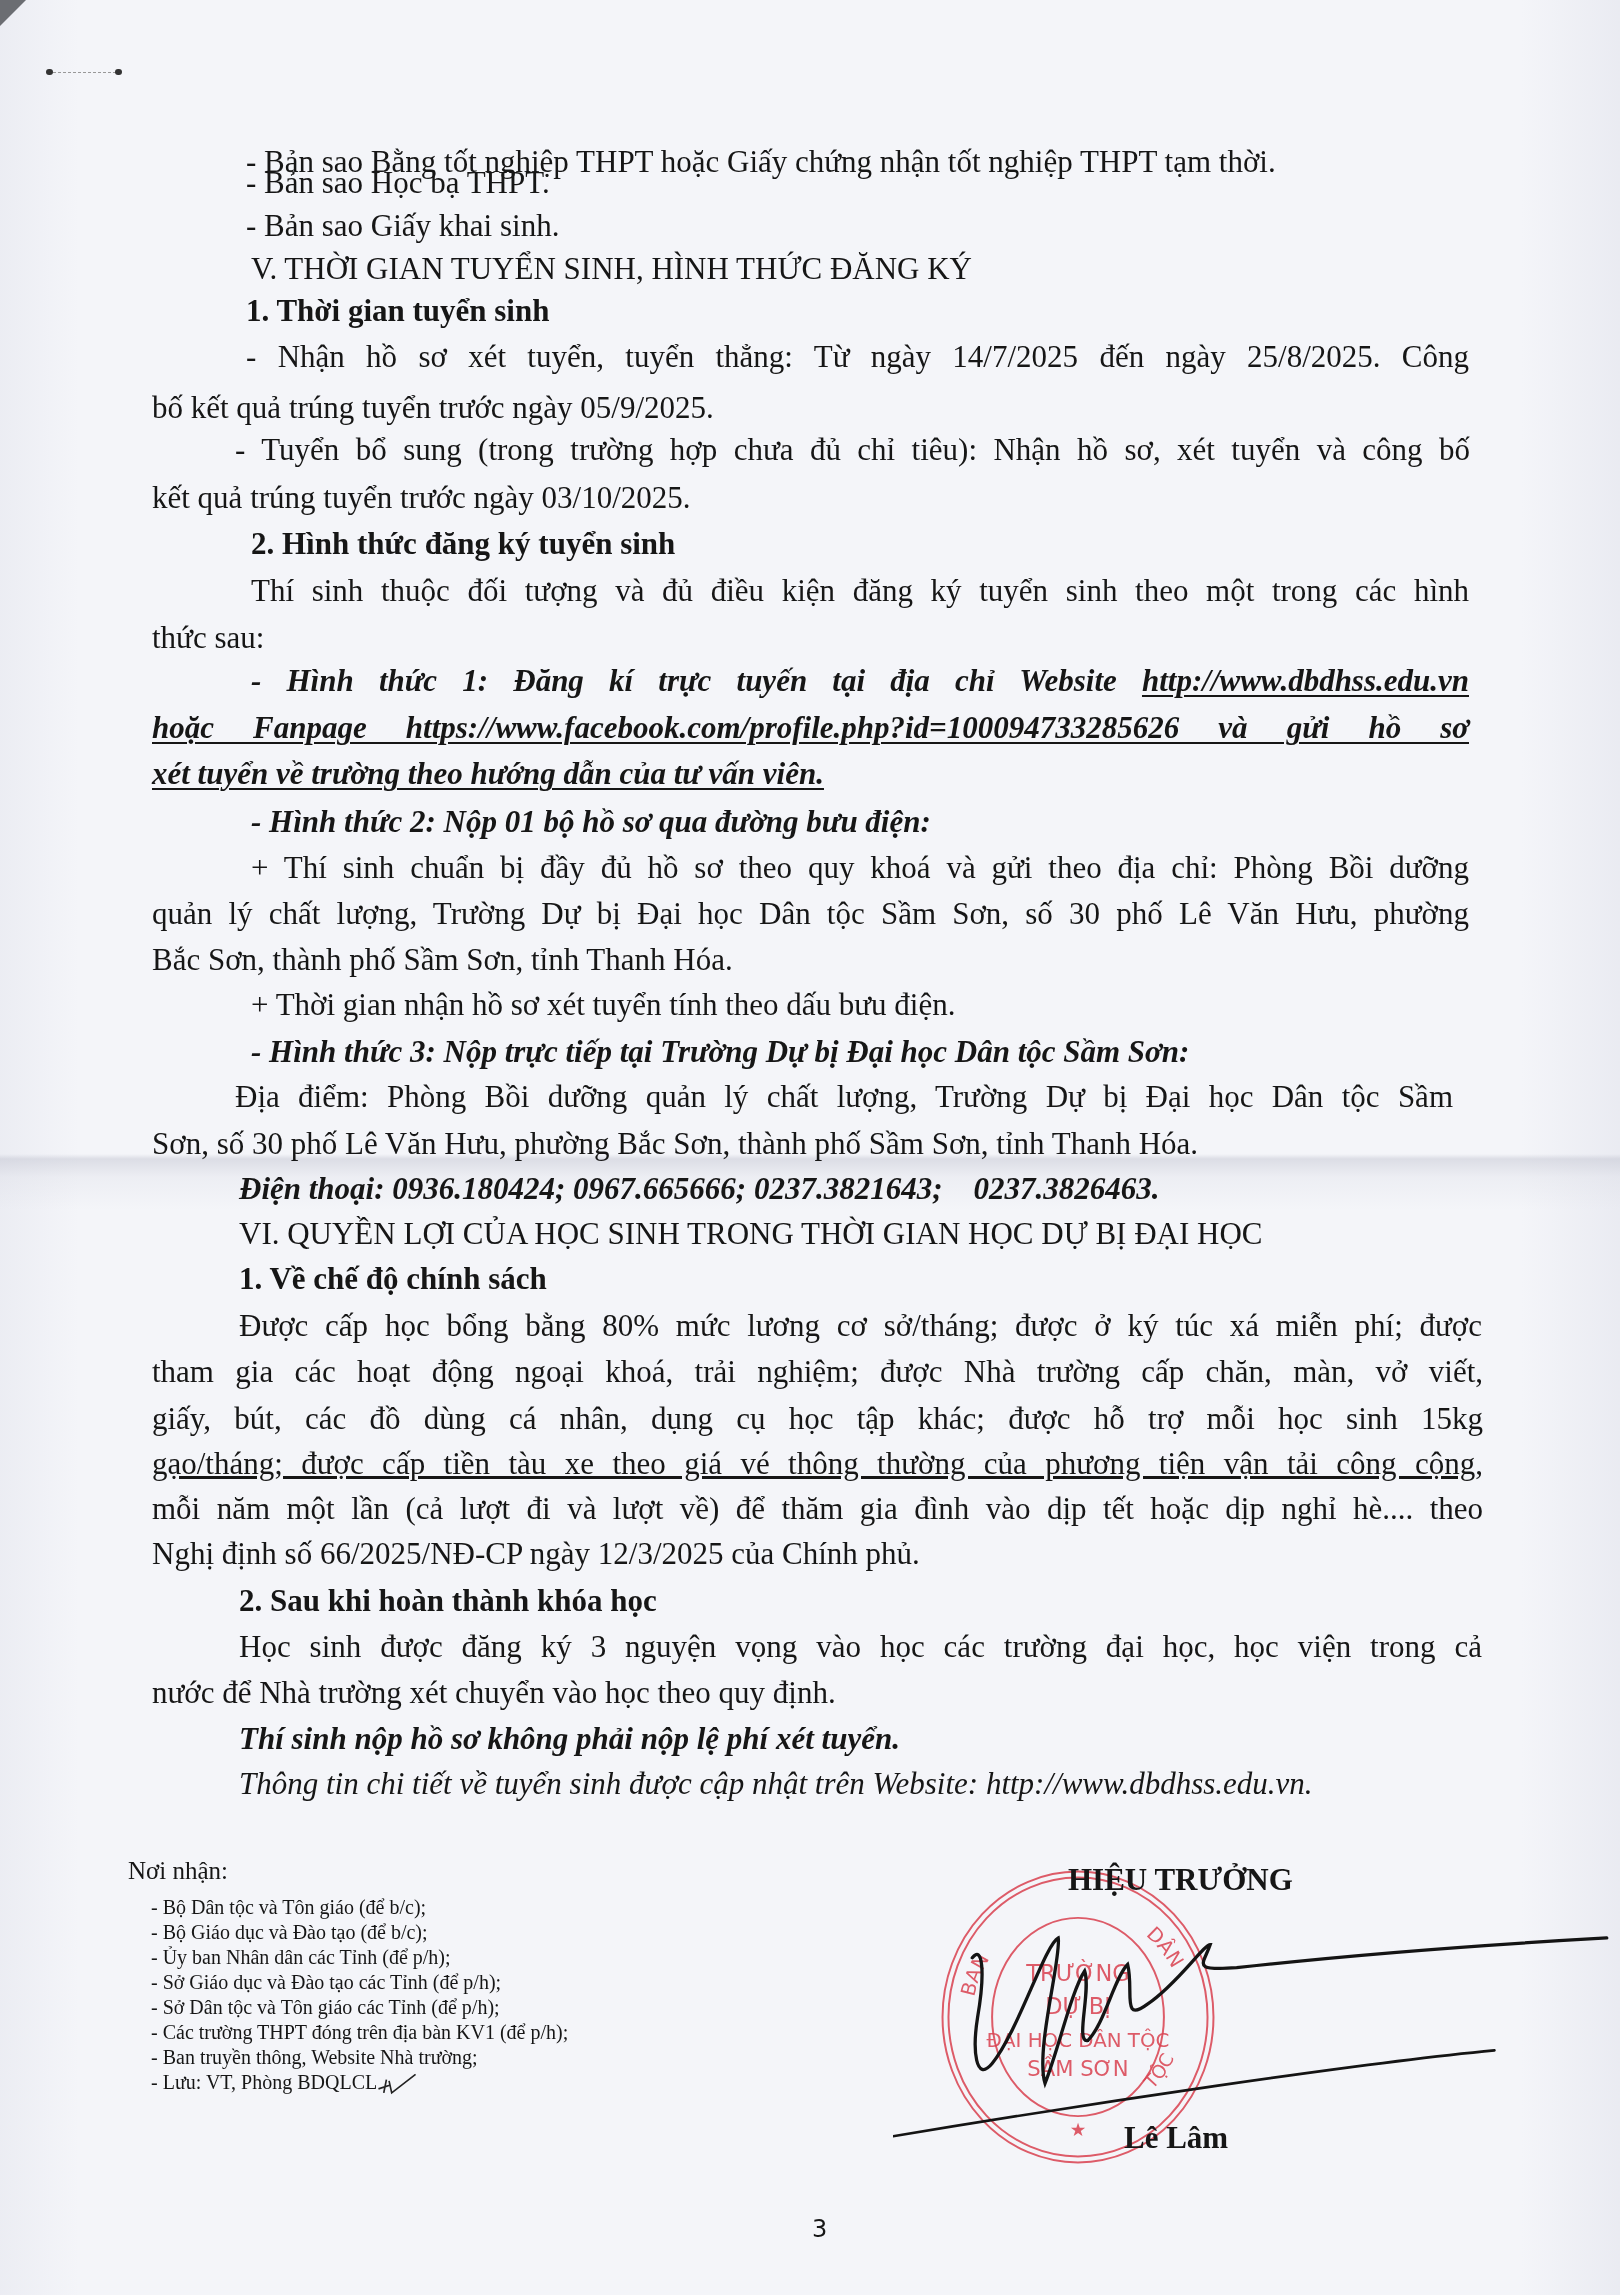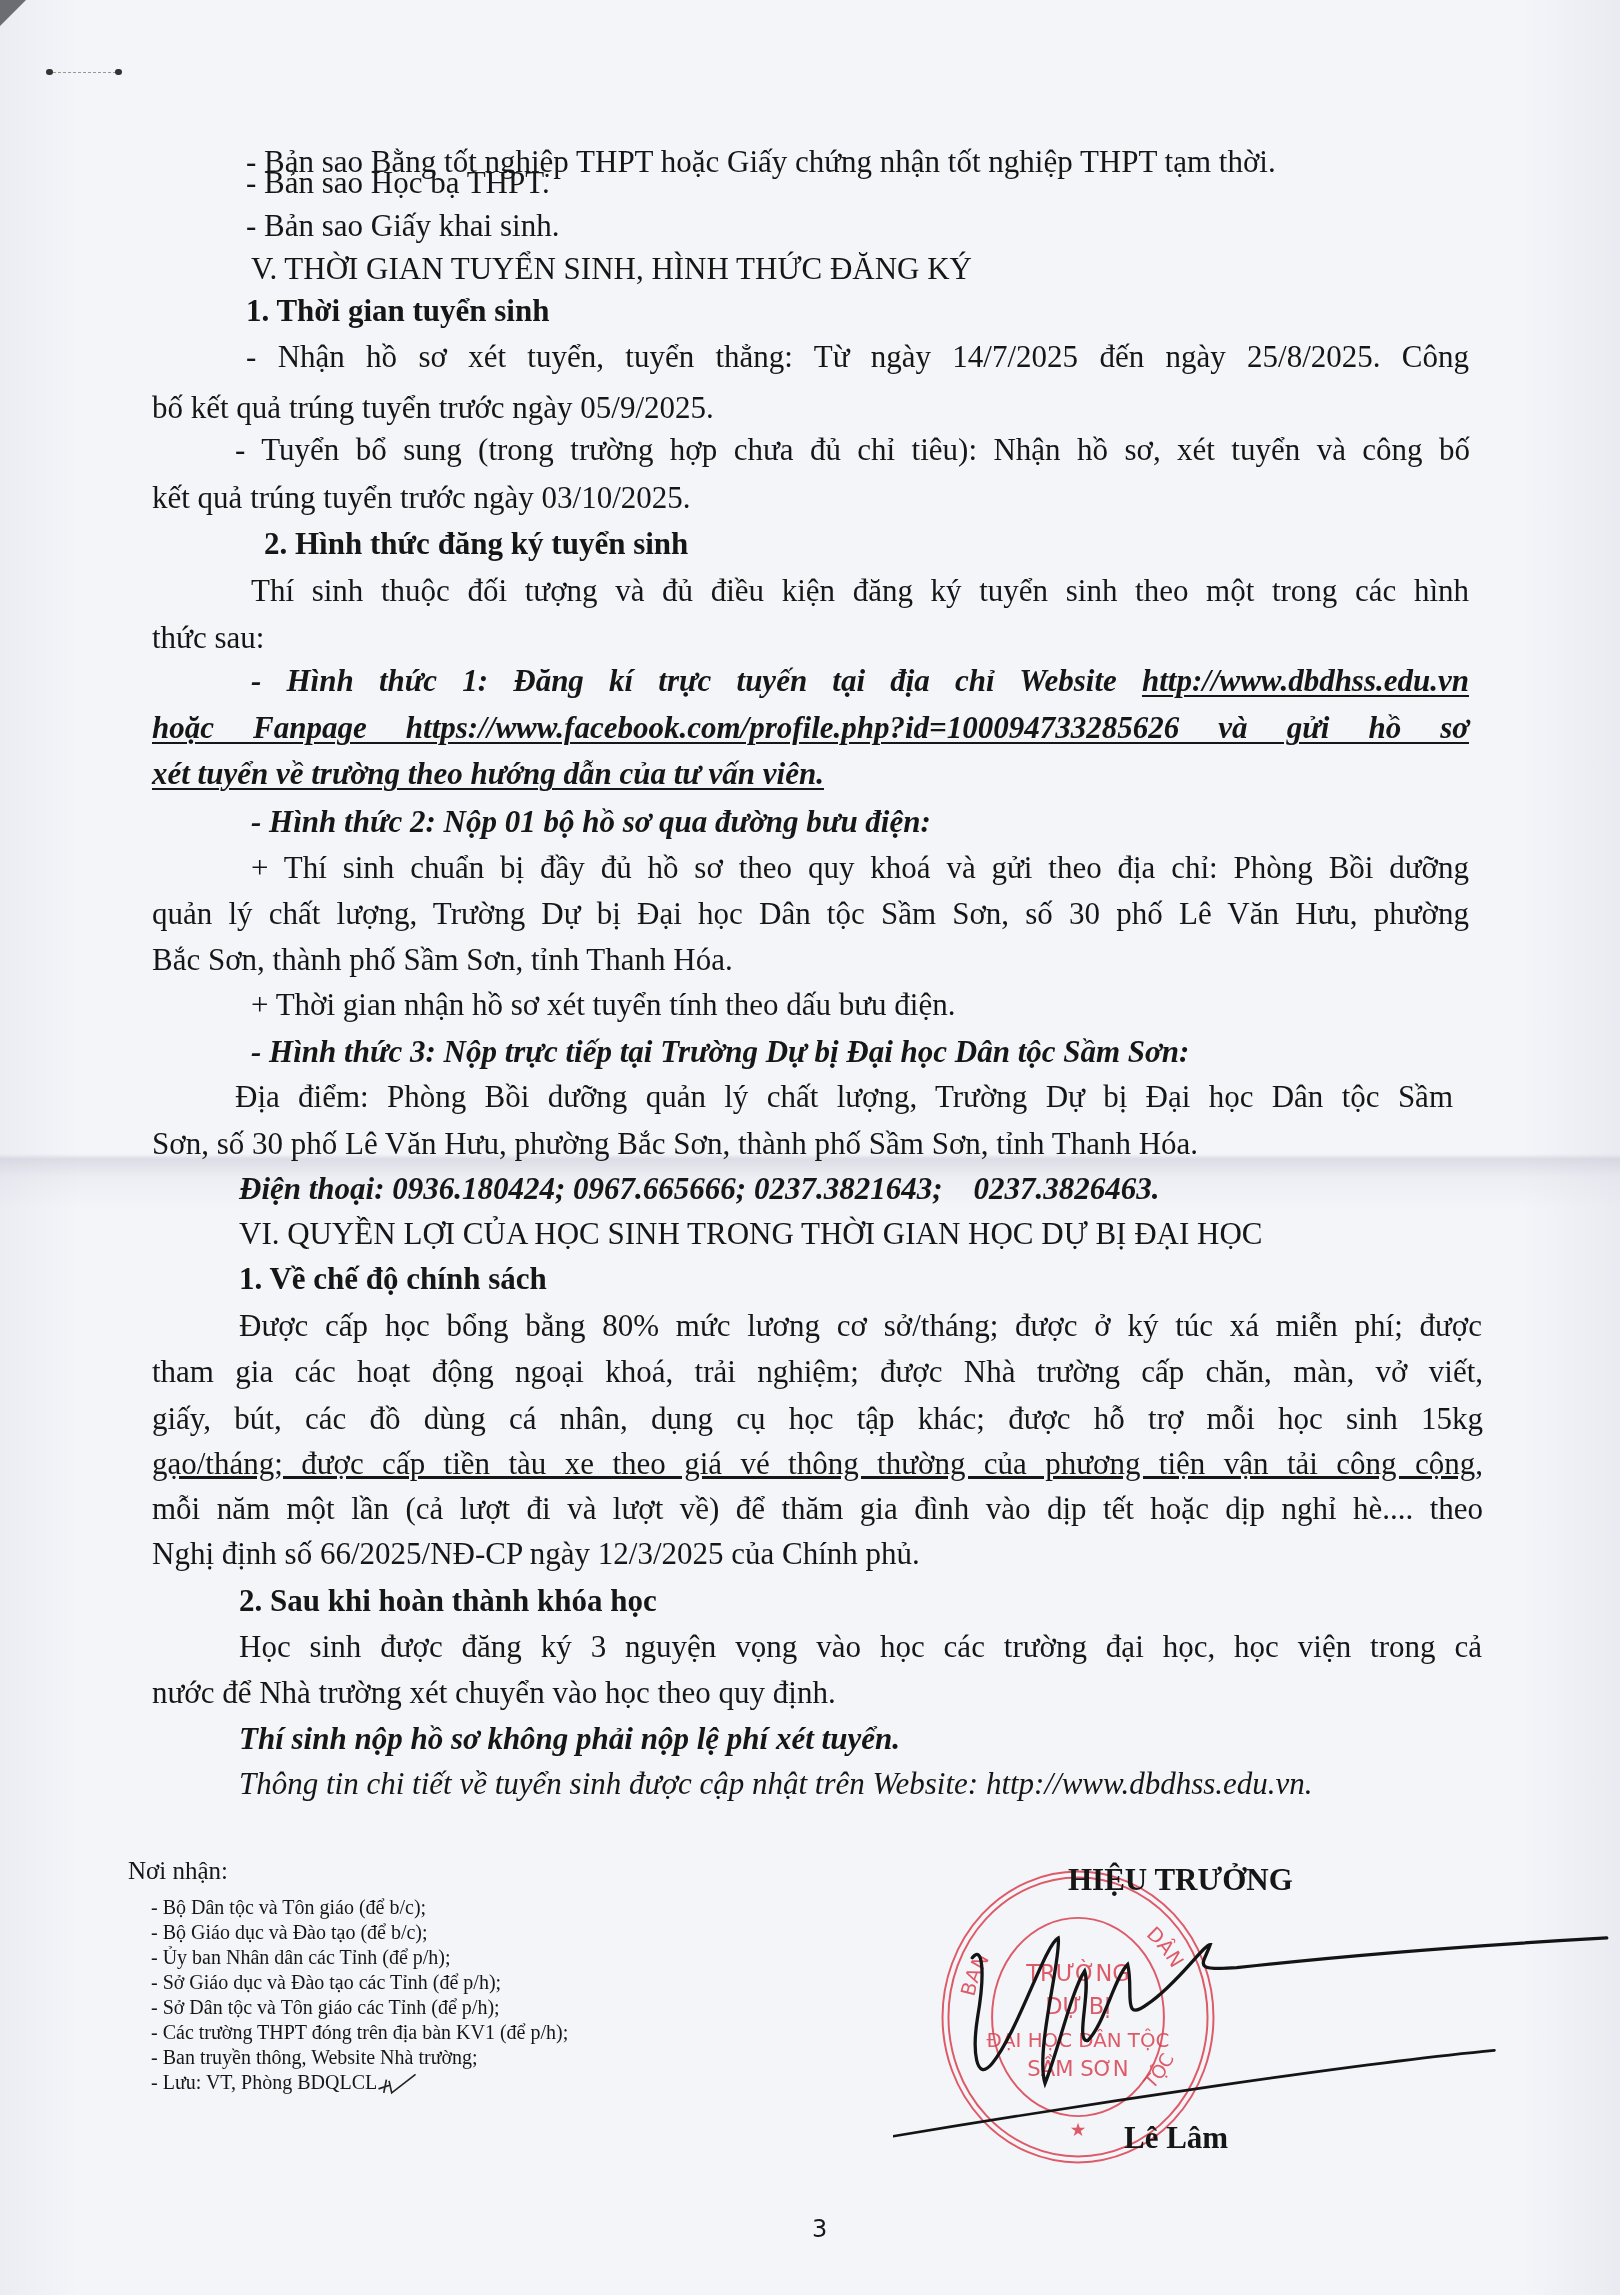--- a/index.html
+++ b/index.html
@@ -58,21 +58,21 @@
 <div class="line" style="left:246px; top:163px;">- Bản sao Học bạ THPT.</div>
 <div class="line" style="left:246px; top:206px;">- Bản sao Giấy khai sinh.</div>
 
 <div class="line" style="left:251px; top:249px;">V. THỜI GIAN TUYỂN SINH, HÌNH THỨC ĐĂNG KÝ</div>
 <div class="line b" style="left:246px; top:291px;">1. Thời gian tuyển sinh</div>
 <div class="line justify" style="left:246px; top:337px; width:1223px;">- Nhận hồ sơ xét tuyển, tuyển thẳng: Từ ngày 14/7/2025 đến ngày 25/8/2025. Công</div>
 <div class="line" style="left:152px; top:388px;">bố kết quả trúng tuyển trước ngày 05/9/2025.</div>
 <div class="line justify" style="left:235px; top:430px; width:1235px;">- Tuyển bổ sung (trong trường hợp chưa đủ chỉ tiêu): Nhận hồ sơ, xét tuyển và công bố</div>
 <div class="line" style="left:152px; top:478px;">kết quả trúng tuyển trước ngày 03/10/2025.</div>
 
-<div class="line b" style="left:264px; top:524px;">2. Hình thức đăng ký tuyển sinh</div>
+<div class="line b" style="left:251px; top:524px;">2. Hình thức đăng ký tuyển sinh</div>
 <div class="line justify" style="left:251px; top:571px; width:1218px;">Thí sinh thuộc đối tượng và đủ điều kiện đăng ký tuyển sinh theo một trong các hình</div>
 <div class="line" style="left:152px; top:618px;">thức sau:</div>
 
 <div class="line b i justify" style="left:251px; top:661px; width:1218px;">
   <span>- Hình thức 1: Đăng kí trực tuyến tại địa chỉ Website </span><span class="u">http://www.dbdhss.edu.vn</span>
 </div>
 <div class="line b i u justify" style="left:152px; top:708px; width:1317px;">hoặc Fanpage https://www.facebook.com/profile.php?id=100094733285626 và gửi hồ sơ</div>
 <div class="line b i u" style="left:152px; top:754px;">xét tuyển về trường theo hướng dẫn của tư vấn viên.</div>
 
 <div class="line b i" style="left:251px; top:802px;">- Hình thức 2: Nộp 01 bộ hồ sơ qua đường bưu điện:</div>

